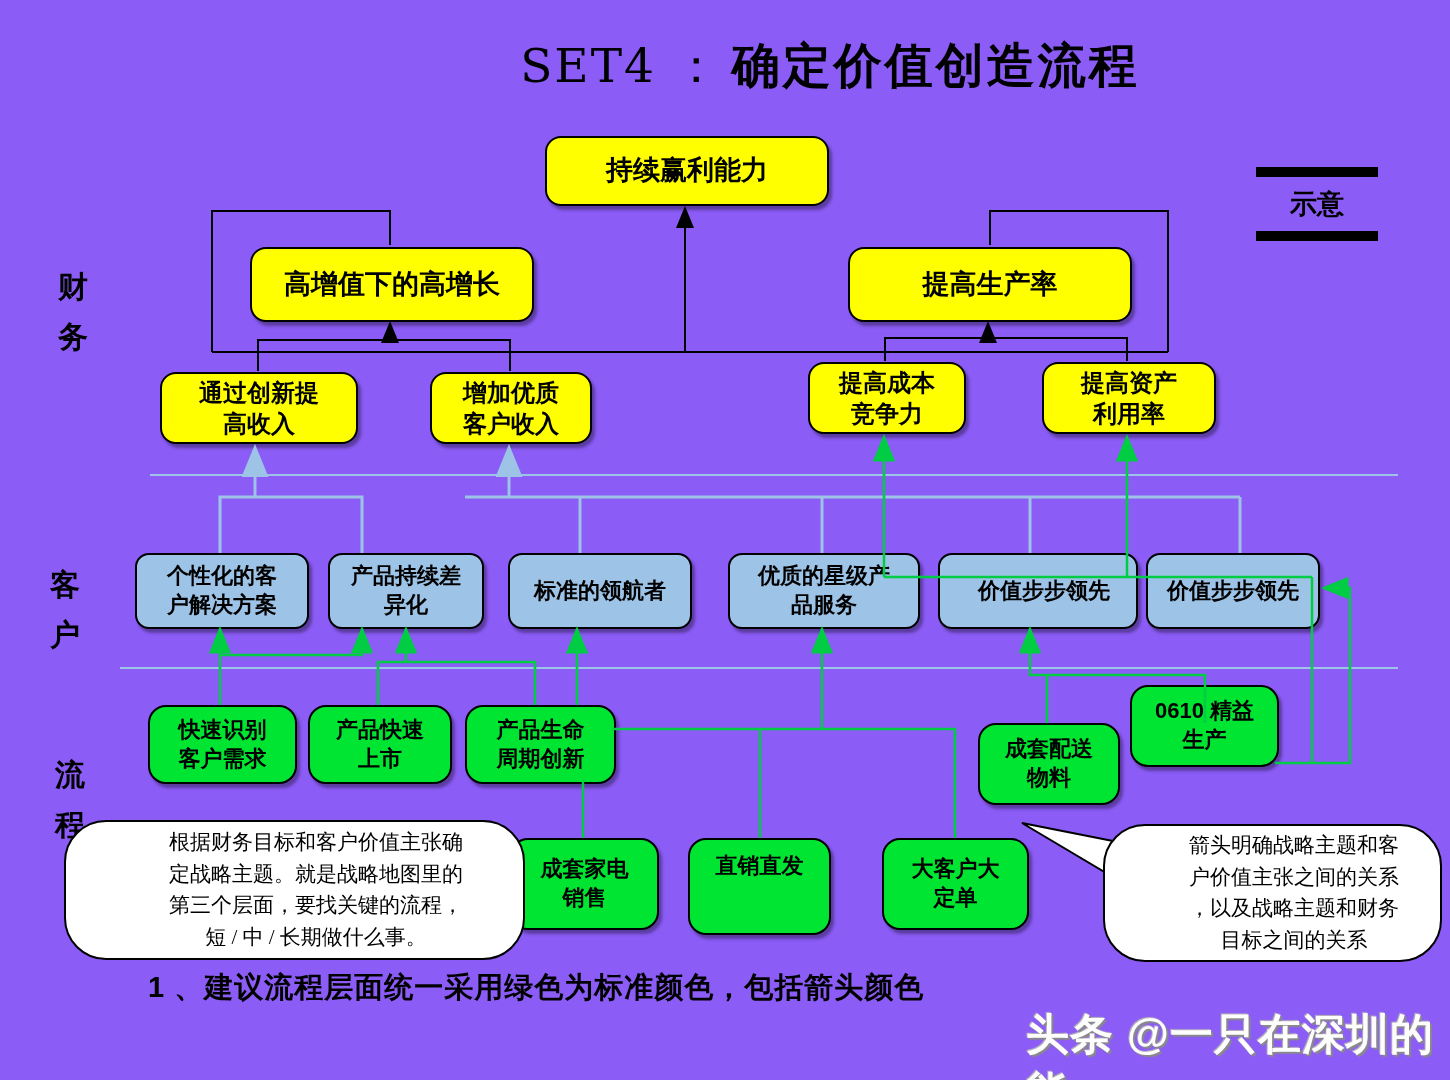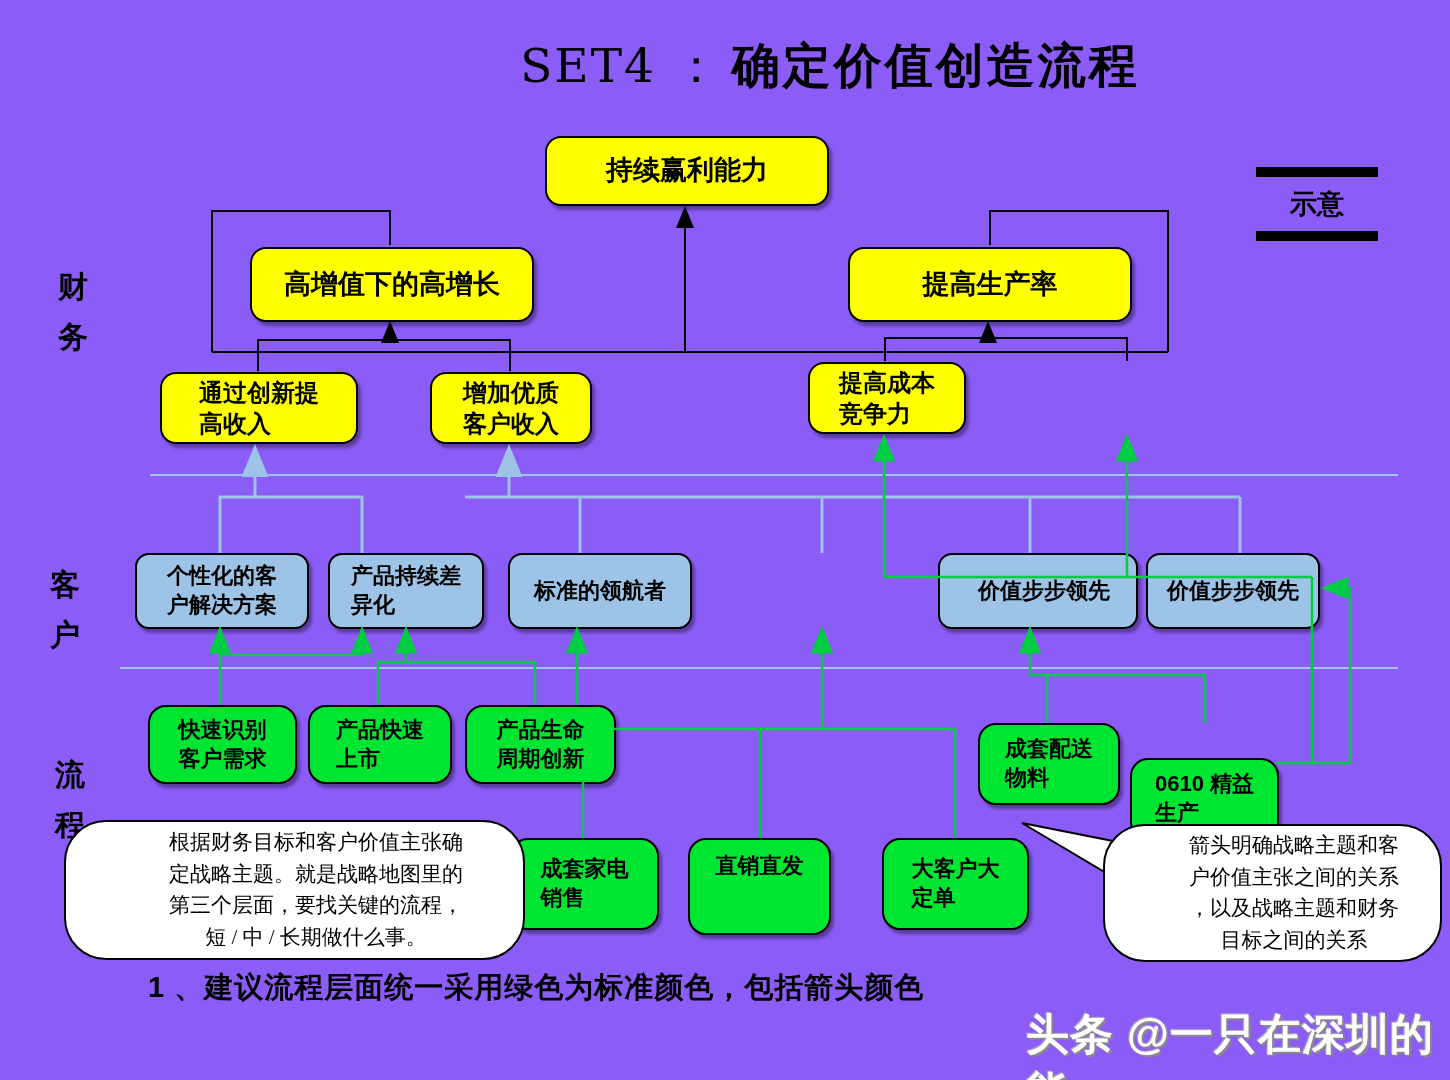--- a/index.html
+++ b/index.html
@@ -8,21 +8,21 @@
   }
   html,body{margin:0;padding:0;background:#fff;}
   #stage{position:relative;width:1450px;height:1080px;background:#8b5cf6;overflow:hidden;
          font-family:"Liberation Sans",sans-serif;}
   .title{position:absolute;left:830px;top:34px;transform:translateX(-50%);white-space:nowrap;z-index:1;}
   .title .pre{font-family:"DejaVu Serif",serif;font-weight:400;font-size:47px;letter-spacing:2px;}
   .title .main{font-weight:900;font-size:48px;margin-left:10px;letter-spacing:3px;}
   .badge{position:absolute;left:1256px;top:127px;width:122px;border-top:10px solid #000;
          border-bottom:10px solid #000;padding:9px 0;text-align:center;font-size:27px;font-weight:700;z-index:1;margin-top:40px;}
   .layer-label{position:absolute;font-size:30px;font-weight:700;white-space:pre-line;line-height:1.65;z-index:1;}
-  .b{position:absolute;display:flex;align-items:center;justify-content:center;
+  .b{position:absolute;display:flex;align-items:center;justify-content:center;text-align:center;
      border:2.5px solid #000;font-weight:700;white-space:pre-line;line-height:1.3;z-index:1;
      box-shadow:3px 4px 3px rgba(0,0,0,0.35);}
   .y{background:var(--financial);border-radius:16px;}
   .c{background:var(--customer);border-radius:14px;}
   .g{background:var(--process);border-radius:18px;}
   .top-start{align-items:flex-start;padding-top:12px;box-sizing:border-box;}
   svg.overlay{position:absolute;left:0;top:0;z-index:2;pointer-events:none;}
   .callout{position:absolute;background:#fff;border:2.5px solid #000;border-radius:42px;z-index:3;
            display:flex;align-items:center;justify-content:center;text-align:center;
            font-family:"Liberation Serif",serif;font-size:21px;line-height:1.5;white-space:pre-line;padding-left:43px;}
@@ -50,38 +50,42 @@
 
   <div class="b y" style="left:545px;top:136px;width:280px;height:66px;font-size:27px;">持续赢利能力</div>
   <div class="b y" style="left:250px;top:247px;width:280px;height:71px;font-size:27px;">高增值下的高增长</div>
   <div class="b y" style="left:848px;top:247px;width:280px;height:71px;font-size:27px;">提高生产率</div>
   <div class="b y" style="left:160px;top:372px;width:194px;height:68px;font-size:24px;">通过创新提
 高收入</div>
   <div class="b y" style="left:430px;top:372px;width:158px;height:68px;font-size:24px;">增加优质
 客户收入</div>
   <div class="b y" style="left:808px;top:362px;width:154px;height:68px;font-size:24px;">提高成本
 竞争力</div>
+  <div class="b y" style="left:1042px;top:362px;width:170px;height:68px;font-size:24px;">提高资产
+利用率</div>
 
   <div class="b c" style="left:135px;top:553px;width:170px;height:72px;font-size:22px;">个性化的客
 户解决方案</div>
   <div class="b c" style="left:328px;top:553px;width:152px;height:72px;font-size:22px;">产品持续差
 异化</div>
   <div class="b c" style="left:508px;top:553px;width:180px;height:72px;font-size:22px;">标准的领航者</div>
+  <div class="b c" style="left:728px;top:553px;width:188px;height:72px;font-size:22px;">优质的星级产
+品服务</div>
   <div class="b c" style="left:938px;top:553px;width:184px;height:72px;font-size:22px;padding-left:12px;">价值步步领先</div>
   <div class="b c" style="left:1146px;top:553px;width:170px;height:72px;font-size:22px;">价值步步领先</div>
 
   <div class="b g" style="left:148px;top:705px;width:145px;height:75px;font-size:22px;">快速识别
 客户需求</div>
   <div class="b g" style="left:308px;top:705px;width:140px;height:75px;font-size:22px;">产品快速
 上市</div>
   <div class="b g" style="left:465px;top:705px;width:147px;height:75px;font-size:22px;">产品生命
 周期创新</div>
   <div class="b g" style="left:978px;top:723px;width:138px;height:78px;font-size:22px;">成套配送
 物料</div>
-  <div class="b g" style="left:1130px;top:758px;width:145px;height:78px;font-size:22px;">0610 精益
+  <div class="b g" style="left:1130px;top:685px;width:145px;height:78px;font-size:22px;">0610 精益
 生产</div>
   <div class="b g" style="left:510px;top:838px;width:145px;height:88px;font-size:22px;">成套家电
 销售</div>
   <div class="b g top-start" style="left:688px;top:838px;width:143px;height:97px;font-size:22px;">直销直发</div>
   <div class="b g" style="left:882px;top:838px;width:143px;height:88px;font-size:22px;">大客户大
 定单</div>
 
   <svg class="overlay" width="1450" height="1080" viewBox="0 0 1450 1080">
     <defs>
       <marker id="mb" markerWidth="11" markerHeight="9" refX="9" refY="4.5" orient="auto">

